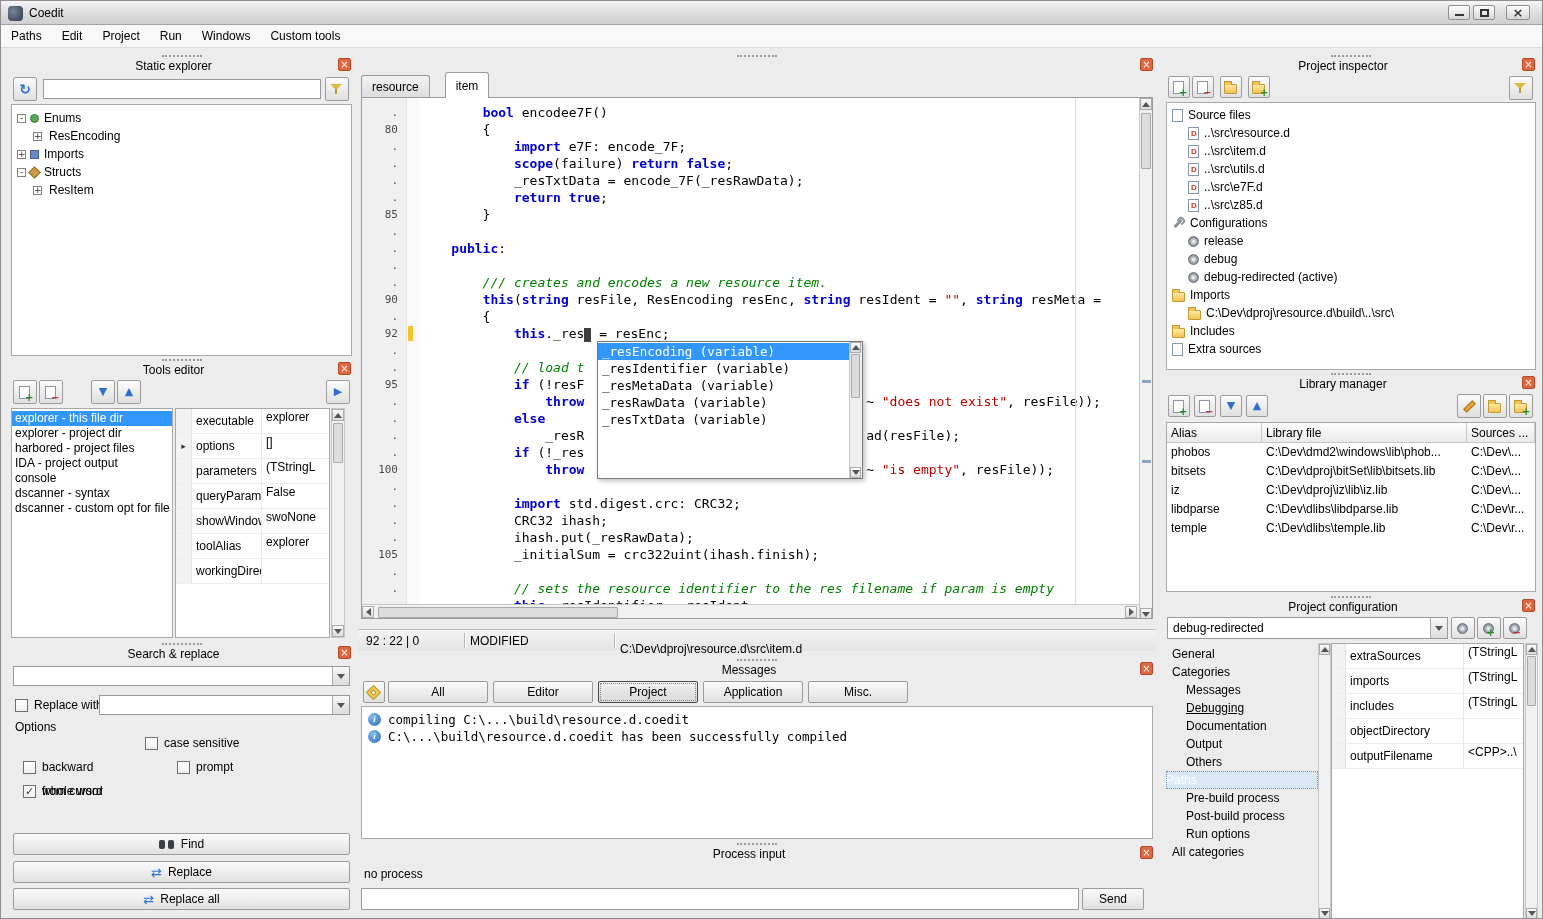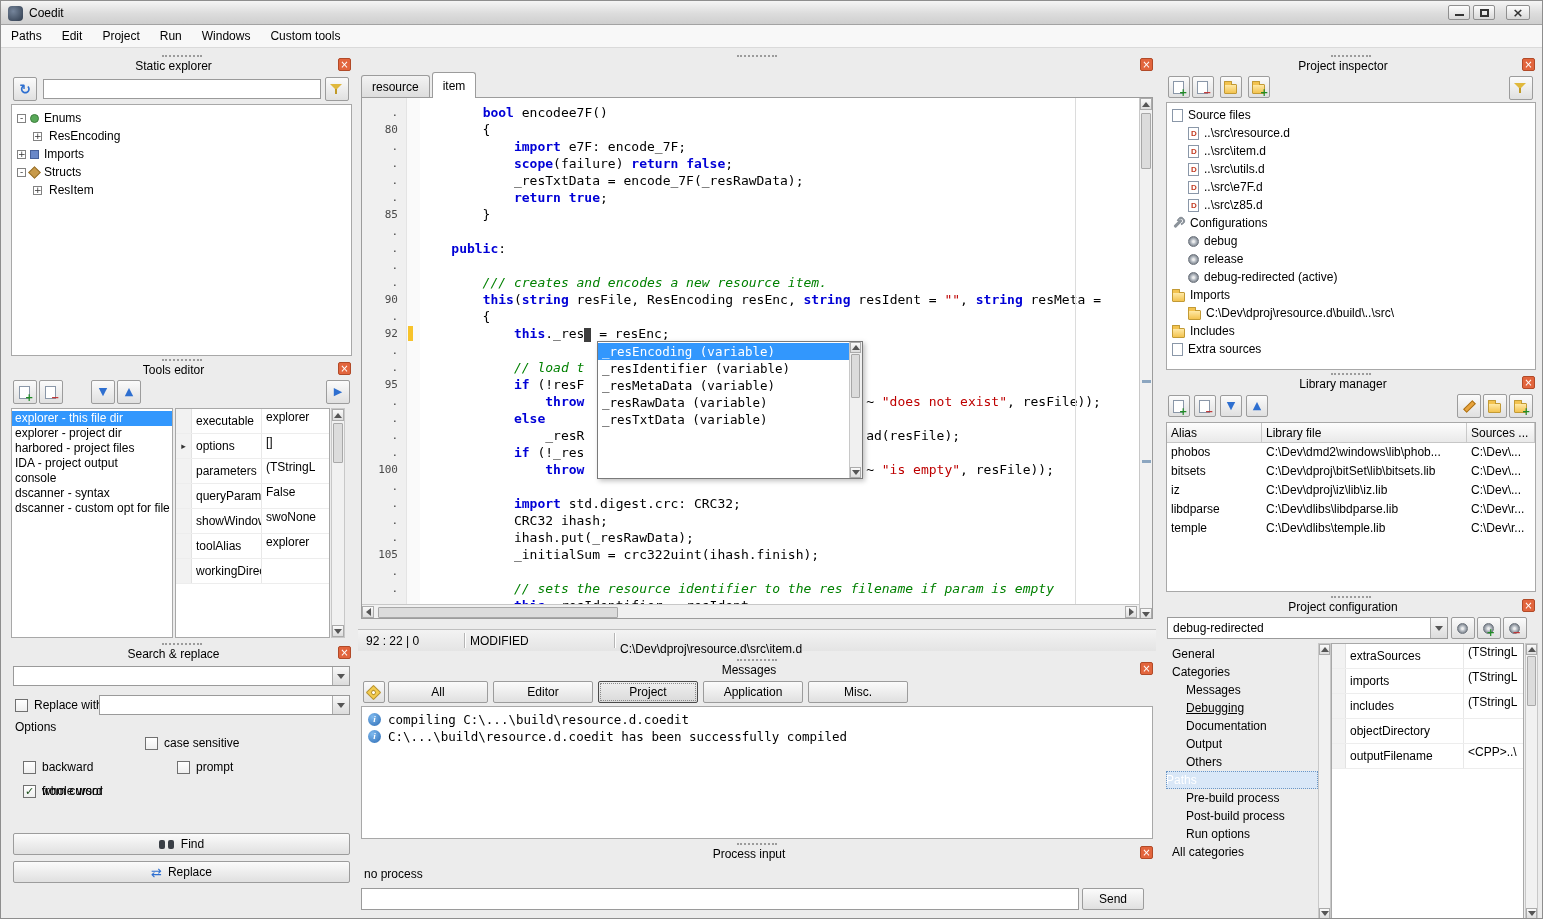--- a/index.html
+++ b/index.html
@@ -105,21 +105,21 @@
   #sr-find { left:4px; top:191px; width:337px; height:22px; }
   #sr-replace { left:4px; top:219px; width:337px; height:22px; }
   #sr-replaceall { left:4px; top:246px; width:337px; height:22px; }
   .ic-binoculars { width:16px; height:9px; vertical-align:middle; margin-right:6px; }
   .ic-binoculars::before { content:""; position:absolute; left:0; top:0; width:6px; height:9px; background:#3A3F46; border-radius:2px; }
   .ic-binoculars::after  { content:""; position:absolute; left:9px; top:0; width:6px; height:9px; background:#3A3F46; border-radius:2px; }
   .swap-glyph { color:#2E6FD0; font-family:"DejaVu Sans",sans-serif; font-size:13px; margin-right:6px; vertical-align:middle; }
 
   
   #ed-tabs { position:absolute; left:3px; top:18px; height:26px; white-space:nowrap; }
-  .tab { display:inline-block; vertical-align:bottom; height:23px; padding:4px 10px 0 10px; margin-right:2px;
+  .tab { display:inline-block; vertical-align:bottom; height:23px; padding:4px 10px 0 10px; margin-right:15px;
     border:1px solid #9C9C9C; border-bottom:none; border-radius:3px 3px 0 0; background:linear-gradient(#F3F3F3,#DCDCDC); font-size:12px; }
   .tab.active { height:26px; padding-top:6px; background:#FFF; position:relative; z-index:3; }
   #editor { left:3px; top:43px; width:792px; height:522px; border:1px solid #9C9C9C; background:#FFF; }
   #code-lines { position:absolute; left:0; top:0; width:777px; height:521px; padding-top:6px; overflow:hidden;
     font-family:"DejaVu Sans Mono",monospace; font-size:13px; line-height:17px;
     background:linear-gradient(to right,#F0F0F0 0,#F0F0F0 44px,#E4E4E4 44px,#E4E4E4 45px,#FAFAFA 45px,#FAFAFA 58px,#FFFFFF 58px); }
   .code-row { display:flex; height:17px; white-space:pre; }
   .gutter-cell { width:44px; flex:none; text-align:right; padding-right:8px; color:#4A4A4A; font-size:11px; line-height:17px; }
   .fold-cell { width:14px; flex:none; position:relative; }
   .fold-cell.mark::before { content:""; position:absolute; left:2px; top:1px; width:5px; height:15px; background:#F7C32B; }
@@ -399,20 +399,21 @@
           <div class="checkbox"></div>
           <div class="check-label">prompt</div>
         </div>
         <div class="check-wrap" style="left: 14px; top: 50px;">
           <div class="checkbox checked">✓</div>
           <div class="check-label">from cursor</div>
         </div>
       </div>
     <div class="btn" id="sr-find"><span class="ic ic-binoculars"></span><span>Find</span></div>
     <div class="btn" id="sr-replace"><span class="swap-glyph">⇄</span><span>Replace</span></div>
+    <div class="btn" id="sr-replaceall"><span class="swap-glyph">⇄</span><span>Replace all</span></div>
   </div>
 
   <div class="panel" id="p-source">
     <div class="phead">
       <div class="pgrip"></div>
       <div class="pclose"><span>×</span></div>
     </div>
     <div id="ed-tabs"><div class="tab">resource</div><div class="tab active">item</div></div>
     <div id="editor" class="box">
       <div id="code-lines">
@@ -574,25 +575,25 @@
         <div class="tree-row" style="padding-left: 21px;">
           <span class="ic ic-dsrc"></span>
           <div class="tree-label">..\src\z85.d</div>
         </div>
         <div class="tree-row" style="padding-left: 5px;">
           <span class="ic ic-wrench"></span>
           <div class="tree-label">Configurations</div>
         </div>
         <div class="tree-row" style="padding-left: 21px;">
           <span class="ic ic-gear"></span>
+          <div class="tree-label">release</div>
+        </div>
+        <div class="tree-row" style="padding-left: 21px;">
+          <span class="ic ic-gear"></span>
           <div class="tree-label">debug</div>
-        </div>
-        <div class="tree-row" style="padding-left: 21px;">
-          <span class="ic ic-gear"></span>
-          <div class="tree-label">release</div>
         </div>
         <div class="tree-row" style="padding-left: 21px;">
           <span class="ic ic-gear"></span>
           <div class="tree-label">debug-redirected (active)</div>
         </div>
         <div class="tree-row" style="padding-left: 5px;">
           <span class="ic ic-folder"></span>
           <div class="tree-label">Imports</div>
         </div>
         <div class="tree-row" style="padding-left: 21px;">

